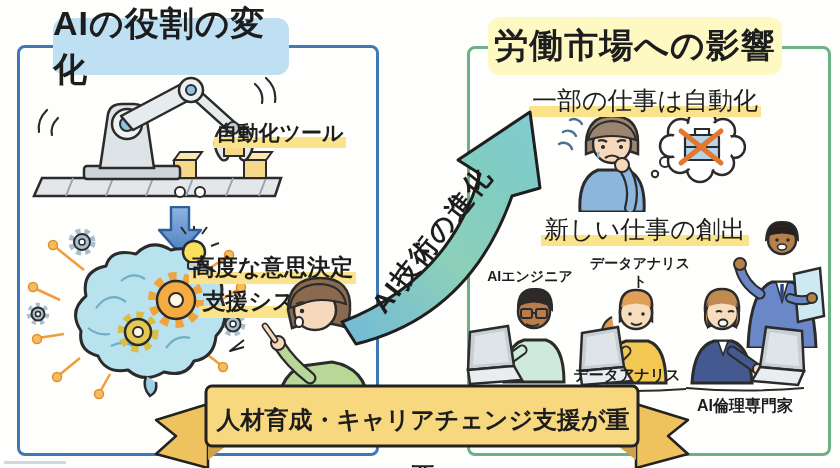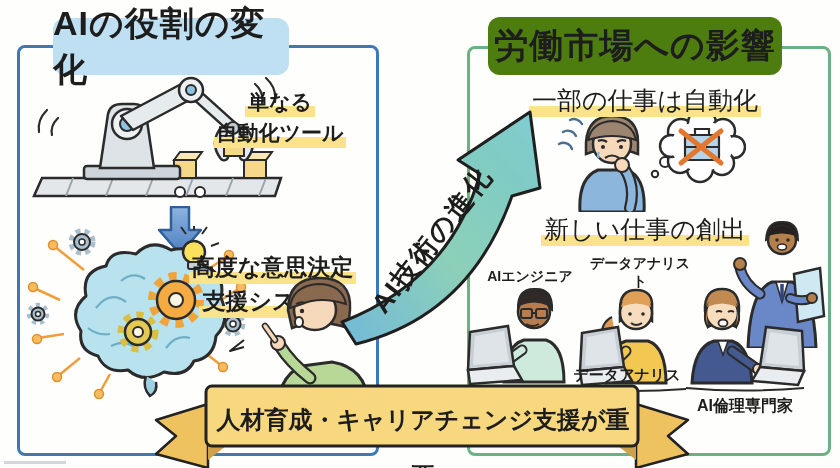--- a/index.html
+++ b/index.html
@@ -5,21 +5,21 @@
   html,body{margin:0;padding:0;}
   body{font-family:"Liberation Sans","DejaVu Sans",sans-serif;background:#ffffff;}
   .canvas{position:relative;width:840px;height:468px;background:#fefefc;overflow:hidden;color:#1d1d1d;}
   .abs{position:absolute;}
   .panel{position:absolute;border-radius:8px;background:transparent;}
   .panel-left{left:17px;top:45px;width:356px;height:405px;border:3px solid #3e79b6;}
   .panel-right{left:467px;top:46px;width:358px;height:404px;border:3px solid #6cb184;}
   .title-box{position:absolute;display:flex;align-items:center;justify-content:center;
     font-weight:700;font-size:34px;letter-spacing:1px;border-radius:12px;z-index:5;}
   .title-left{left:53px;top:18px;width:236px;height:57px;background:#bfe0f2;}
-  .title-right{left:488px;top:17px;width:294px;height:58px;background:#4d7c0f;}
+  .title-right{left:488px;top:17px;width:294px;height:58px;background:#fef9c3;}
   .hl{display:inline-block;background:linear-gradient(to top,#fae38a 34%,rgba(250,227,138,0) 34%);
     padding:0 3px;}
   .two-line{position:absolute;text-align:center;font-weight:700;line-height:31px;z-index:4;}
   .heading{position:absolute;text-align:center;font-weight:400;z-index:4;}
   .job-label{position:absolute;text-align:center;font-weight:700;z-index:4;}
   .bubble{position:absolute;left:236px;top:319px;width:130px;height:45px;background:#fff;
     border:2.5px solid #222;border-radius:50%;display:flex;align-items:center;justify-content:center;
     font-weight:700;font-size:17px;z-index:6;}
   .arrow-label{position:absolute;left:312px;top:222px;width:240px;text-align:center;
     font-weight:700;font-size:27px;transform:rotate(-52deg);z-index:7;letter-spacing:2px;}
@@ -61,21 +61,21 @@
     <path d="M195,56 Q187,68 196,80" fill="none" stroke="#2b2b2b" stroke-width="11" stroke-linecap="round"></path>
     <path d="M195,56 Q187,68 196,80" fill="none" stroke="#e6ebee" stroke-width="6" stroke-linecap="round"></path>
     <path d="M216,56 Q225,68 216,80" fill="none" stroke="#2b2b2b" stroke-width="11" stroke-linecap="round"></path>
     <path d="M216,56 Q225,68 216,80" fill="none" stroke="#e6ebee" stroke-width="6" stroke-linecap="round"></path>
     <rect x="196" y="63" width="20" height="17" fill="#f6d88a" stroke="#2b2b2b" stroke-width="2"></rect>
     <path d="M227,8 q9,8 7,19 M238,2 q11,10 9,24" fill="none" stroke="#2b2b2b" stroke-width="2.2" stroke-linecap="round"></path>
     <path d="M30,42 q-8,8 -6,17 M19,34 q-10,10 -8,22" fill="none" stroke="#2b2b2b" stroke-width="2.2" stroke-linecap="round"></path>
   </svg>
 
   <div class="two-line" style="left:196px;top:86px;width:168px;font-size:21px;">
-    <span class="hl">単なる</span><br>
+    <br>
     <span class="hl">自動化ツール</span>
   </div>
 
   <svg class="abs" style="left:158px;top:206px;z-index:3" width="44" height="50" viewBox="0 0 44 50">
     <defs>
       <linearGradient id="gDown" x1="0" y1="0" x2="0" y2="1">
         <stop offset="0" stop-color="#8db3e0"></stop>
           <stop offset="1" stop-color="#4d7fc0"></stop>
       </linearGradient>
     </defs>

